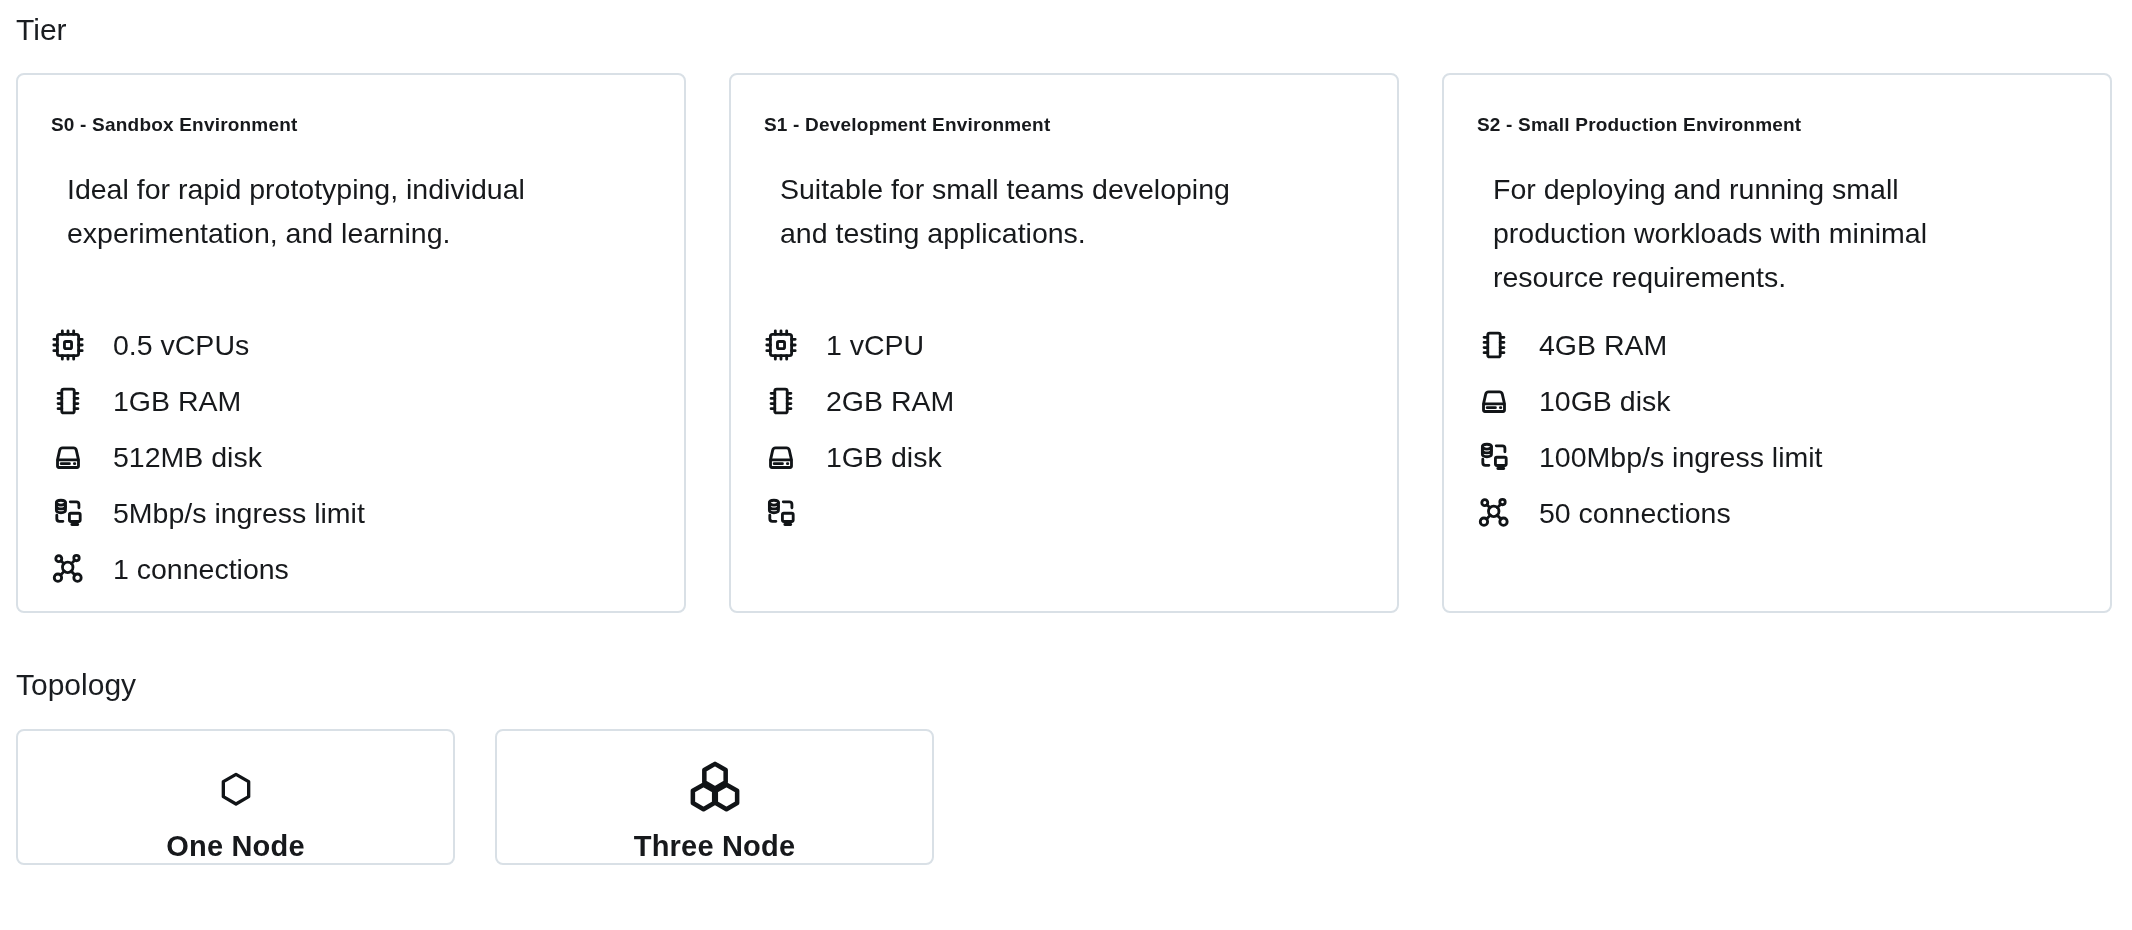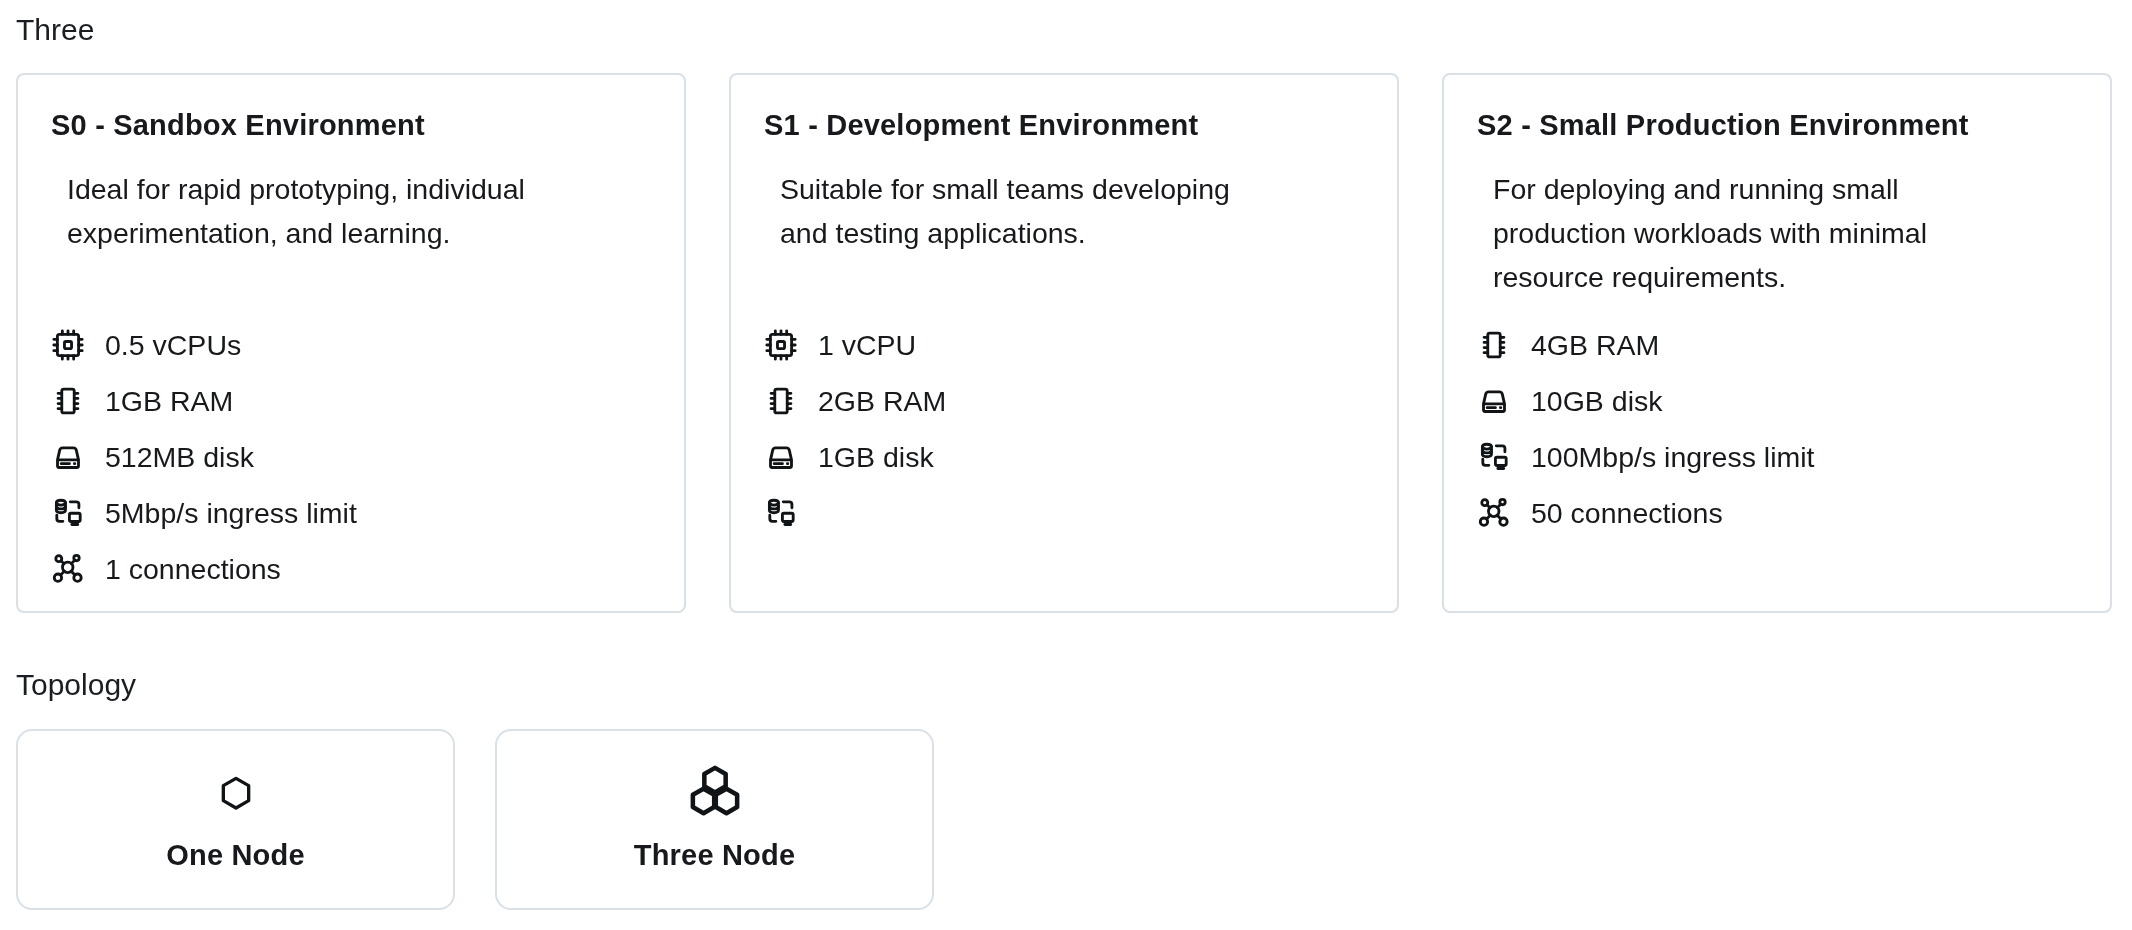--- a/index.html
+++ b/index.html
@@ -34,21 +34,21 @@
     width: 670px;
     height: 540px;
     border: 2px solid #d9e0e6;
     border-radius: 8px;
     background: #ffffff;
     padding: 28px 33px;
     cursor: pointer;
   }
   .tier-title {
     margin: 4px 0 0 0;
-    font-size: 29px;
+    font-size: 19px;
     font-weight: 700;
     line-height: 36px;
     letter-spacing: 0.2px;
   }
   .tier-desc {
     margin: 24px 0 0 16px;
     height: 150px;
     font-size: 28.5px;
     font-weight: 400;
     line-height: 44px;
@@ -56,21 +56,21 @@
   }
   .specs {
     list-style: none;
     margin: 0;
     padding: 0;
   }
   .spec-row {
     display: flex;
     align-items: center;
     height: 56px;
-    gap: 20px;
+    gap: 28px;
     font-size: 28.5px;
   }
   .spec-icon {
     width: 34px;
     height: 34px;
     flex: 0 0 34px;
     stroke: #111417;
     fill: none;
     stroke-width: 2;
     stroke-linecap: round;
@@ -79,23 +79,23 @@
   .topology-label {
     margin-top: 54px;
   }
   .topology-row {
     margin-top: 26px;
     gap: 40px;
   }
   .topo-card {
     box-sizing: border-box;
     width: 439px;
-    height: 181px;
+    height: 136px;
     border: 2px solid #d9e0e6;
-    border-radius: 16px;
+    border-radius: 8px;
     background: #ffffff;
     padding-top: 26px;
     display: flex;
     flex-direction: column;
     align-items: center;
     cursor: pointer;
   }
   .topo-icon-wrap {
     height: 74px;
     display: flex;
@@ -159,21 +159,21 @@
     <symbol id="i-hexagons" viewBox="0 0 24 24">
       <path d="M12 2.2l4 2.3v4.6l-4 2.3-4-2.3V4.5z"></path>
       <path d="M7.7 10l4 2.3v4.6l-4 2.3-4-2.3v-4.6z"></path>
       <path d="M16.3 10l4 2.3v4.6l-4 2.3-4-2.3v-4.6z"></path>
     </symbol>
   </defs>
 </svg>
 
 <div class="page">
 
-  <div class="section-label">Three</div>
+  <div class="section-label">Tier</div>
 
   <div class="card-row tier-row">
 
     <div class="tier-card">
       <h3 class="tier-title">S0 - Sandbox Environment</h3>
       <p class="tier-desc">Ideal for rapid prototyping, individual
 experimentation, and learning.</p>
       <ul class="specs">
         <li class="spec-row">
           <svg class="spec-icon">

